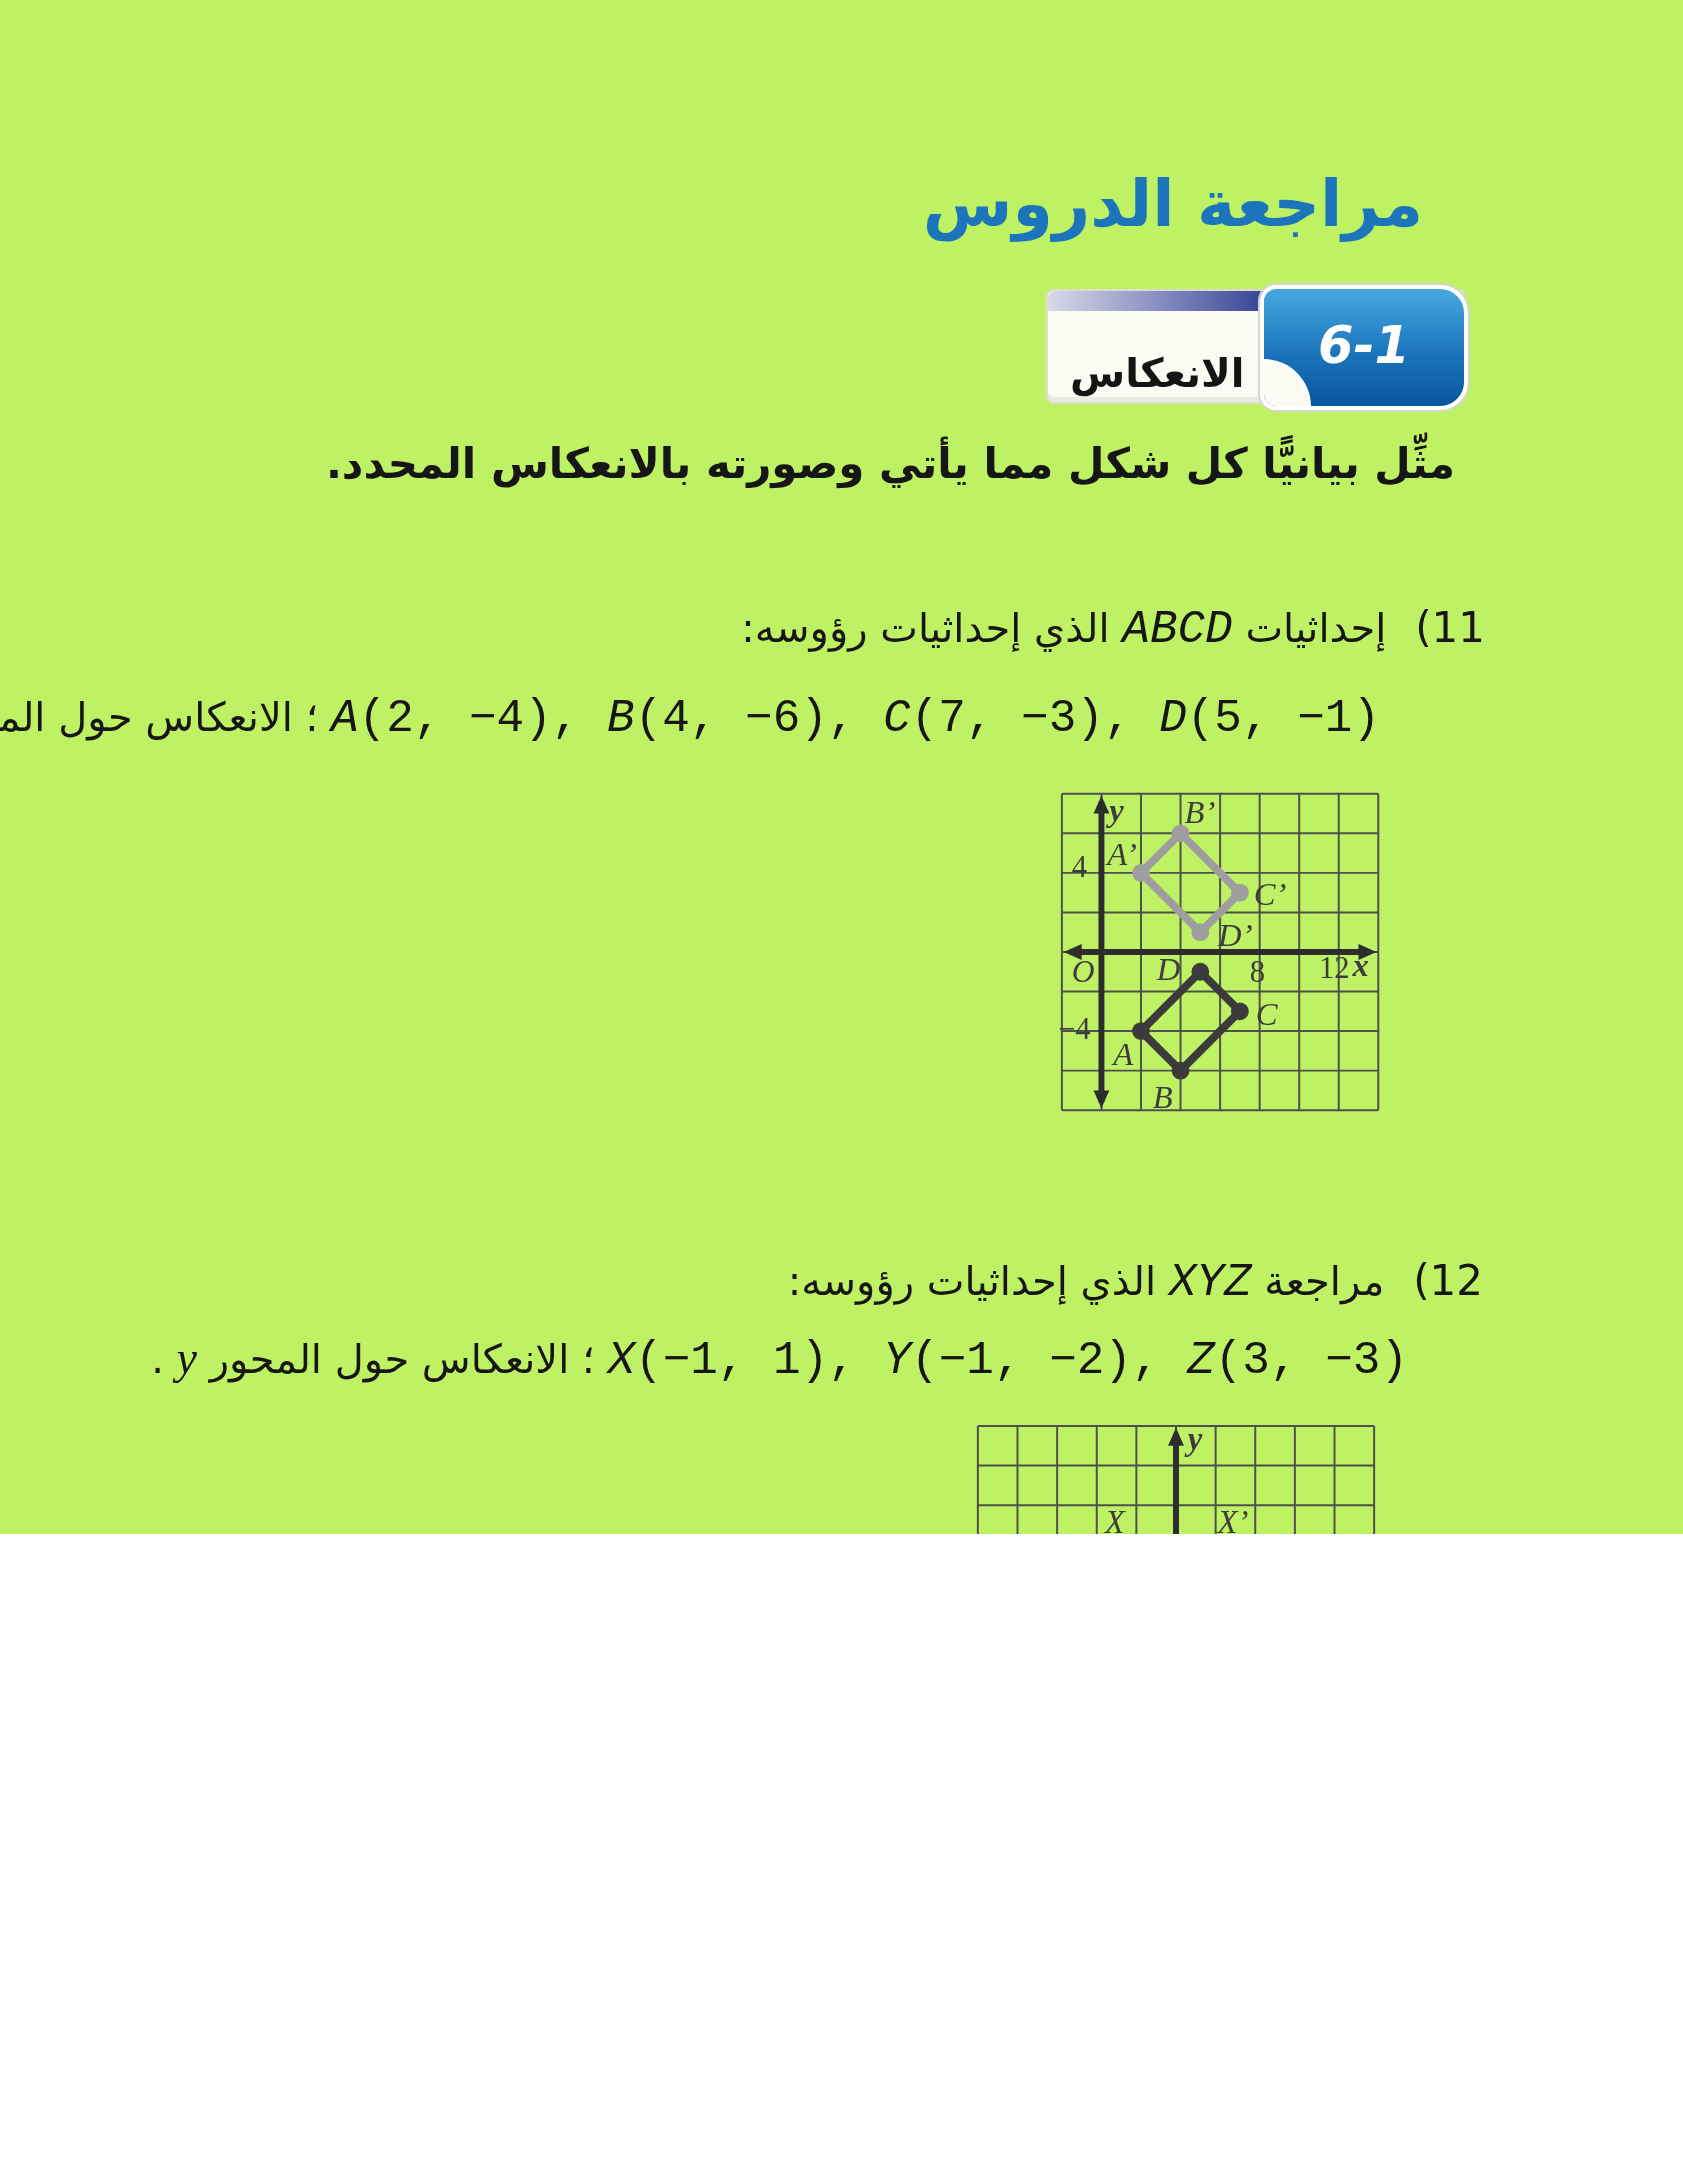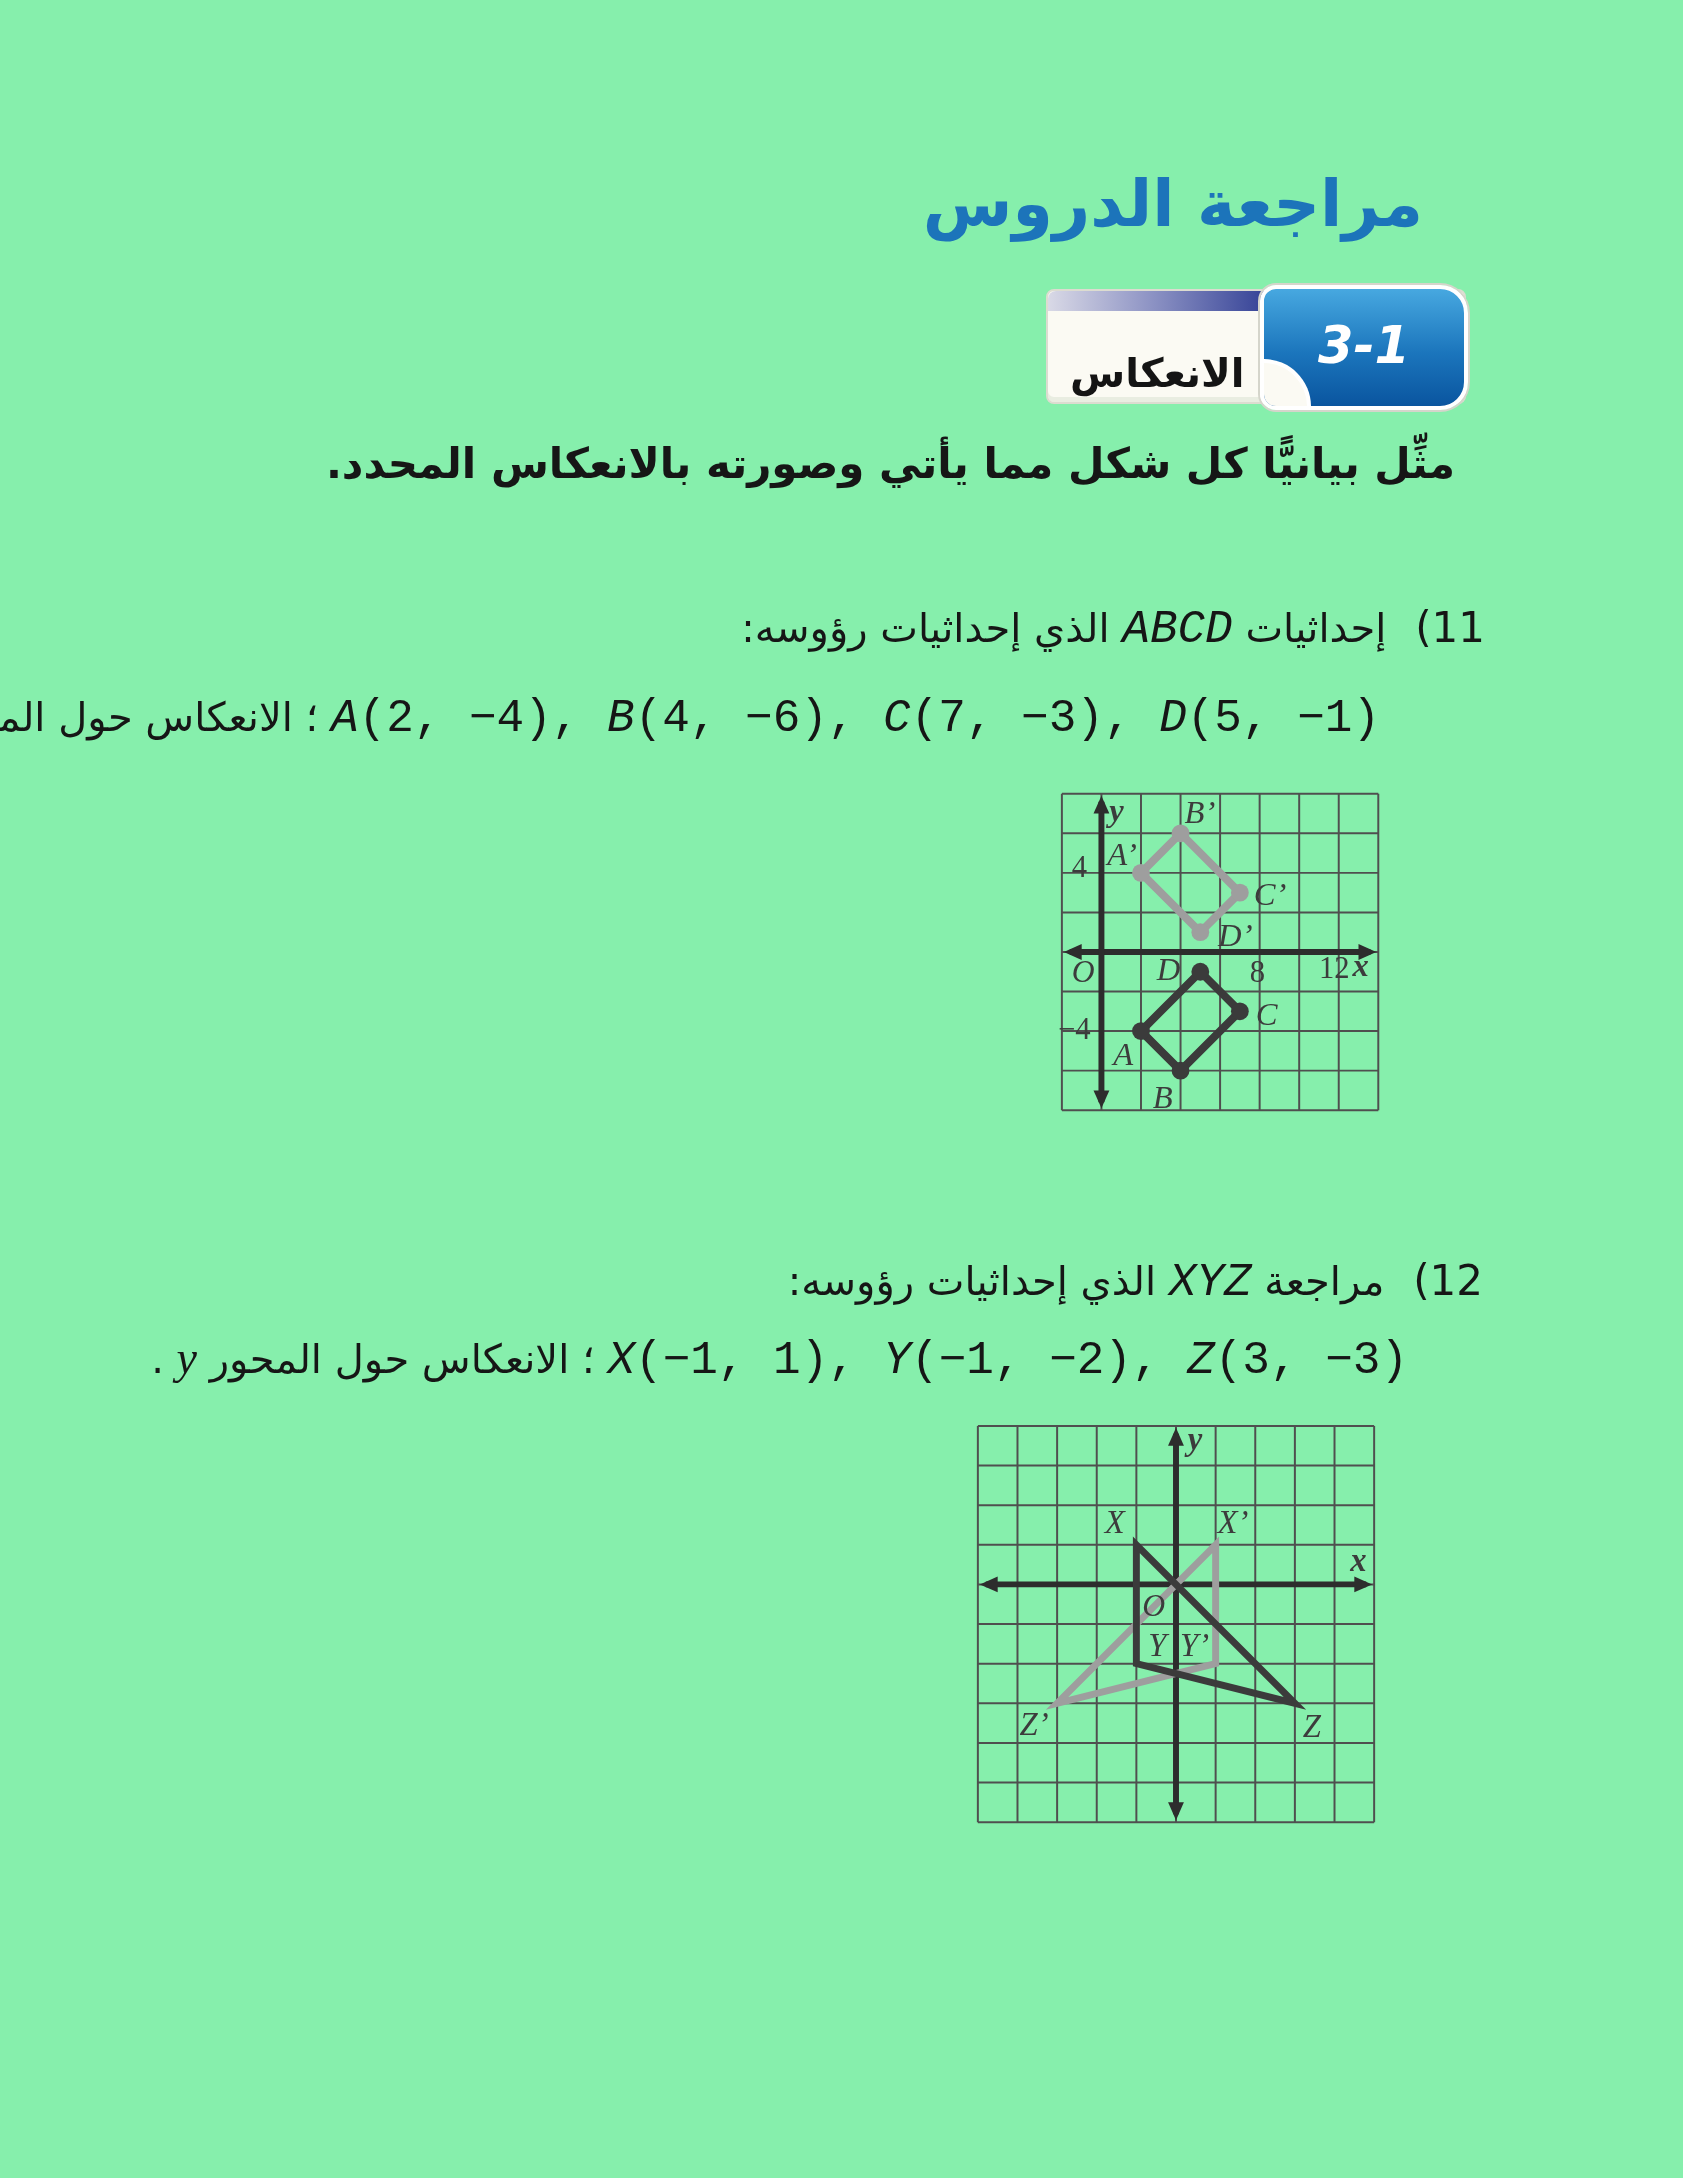--- a/index.html
+++ b/index.html
@@ -1,18 +1,18 @@
 <!DOCTYPE html>
 <html lang="ar"><head>
 <meta charset="utf-8">
 <style>
   html,body { margin:0; padding:0; background:#ffffff; }
   .page {
-    position:relative; width:1683px; height:2178px;
-    background:#86efac; overflow:hidden;
+    position:relative; width:1683px; height:1534px;
+    background:#bef264; overflow:hidden;
     font-family:"DejaVu Sans", sans-serif;
     color:#161616;
   }
 
   
   .title {
     position:absolute; top:166px; right:260px; margin:0;
     font-family:"DejaVu Sans", sans-serif;
     font-size:65px; font-weight:bold; color:#1c74ba;
     white-space:nowrap;
@@ -97,21 +97,21 @@
 
 <div class="page">
 
   <h1 class="title" dir="rtl">مراجعة الدروس</h1>
 
   <div class="lesson-bar">
     <div class="lesson-gradient"></div>
     <div class="lesson-label" dir="rtl">الانعكاس</div>
     <div class="lesson-badge">
       <span class="badge-notch"></span>
-      <span class="badge-num" dir="ltr">3-1</span>
+      <span class="badge-num" dir="ltr">6-1</span>
     </div>
   </div>
 
   <div class="instruction" dir="rtl">مثِّل بيانيًّا كل شكل مما يأتي وصورته بالانعكاس المحدد.</div>
 
   <div class="prob-line l1-11" dir="rtl">
     <span class="num">11)</span>
     <span class="ar">إحداثيات</span>
     <span class="math name">ABCD</span>
     <span class="ar">الذي إحداثيات رؤوسه:</span>

